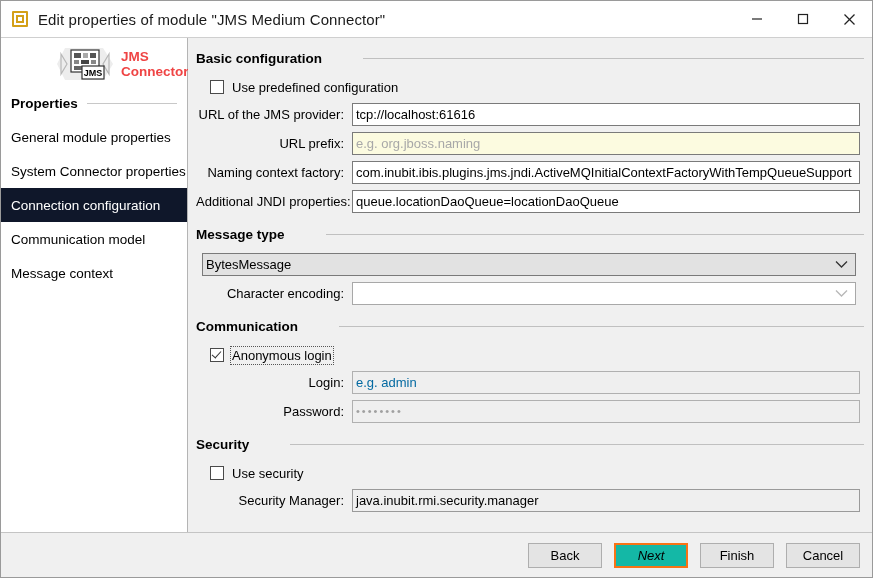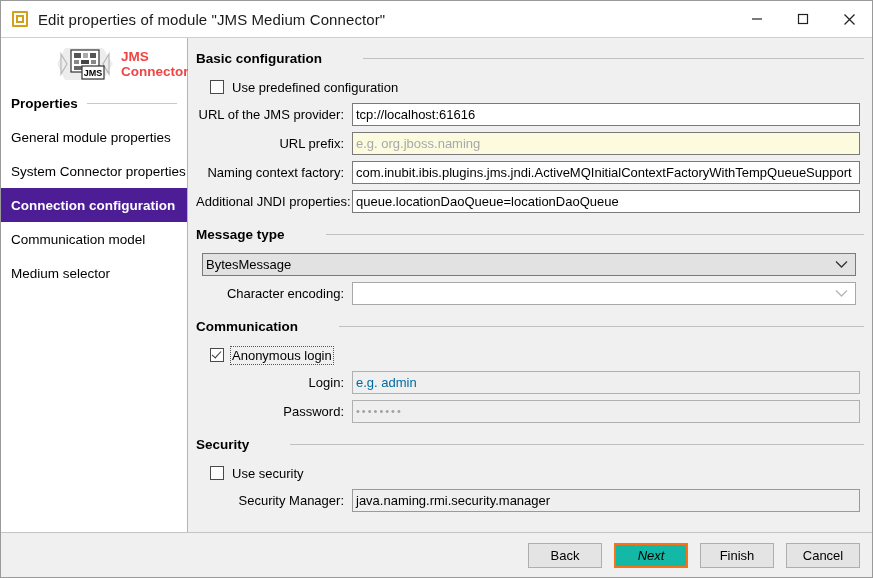--- a/index.html
+++ b/index.html
@@ -144,23 +144,22 @@
   .side-item {
     height: 34px;
     display: flex;
     align-items: center;
     padding-left: 10px;
     font-size: 13.5px;
     color: #000;
     box-sizing: border-box;
   }
   .side-item.selected {
-    background: #4c1d95;
+    background: #0f172a;
     color: #ffffff;
-    font-weight: bold;
   }
 
   
   .main {
     flex: 1 1 auto;
     background: #f0f0f0;
     box-sizing: border-box;
     padding: 10px 6px 0 8px;
     position: relative;
     min-width: 0;
@@ -395,21 +394,21 @@
       <div class="side-item">
         <span>System Connector properties</span>
       </div>
       <div class="side-item selected">
         <span>Connection configuration</span>
       </div>
       <div class="side-item">
         <span>Communication model</span>
       </div>
       <div class="side-item">
-        <span>Medium selector</span>
+        <span>Message context</span>
       </div>
     </div>
 
     <div class="main">
 
       <div class="sect-head">
         <span class="sect-title">Basic configuration</span>
         <span class="sect-rule"></span>
       </div>
 
@@ -491,21 +490,21 @@
         <span class="sect-rule"></span>
       </div>
 
       <div class="cb-row">
         <span class="checkbox"></span>
         <span class="cb-label">Use security</span>
       </div>
 
       <div class="field-row">
         <span class="field-label">Security Manager:</span>
-        <div class="input readonly-grey">java.naming.rmi.security.manager</div>
+        <div class="input readonly-grey">java.inubit.rmi.security.manager</div>
       </div>
 
     </div>
   </div>
 
   <div class="footer">
     <button class="btn">Back</button>
     <button class="btn focus">Next</button>
     <button class="btn">Finish</button>
     <button class="btn">Cancel</button>

